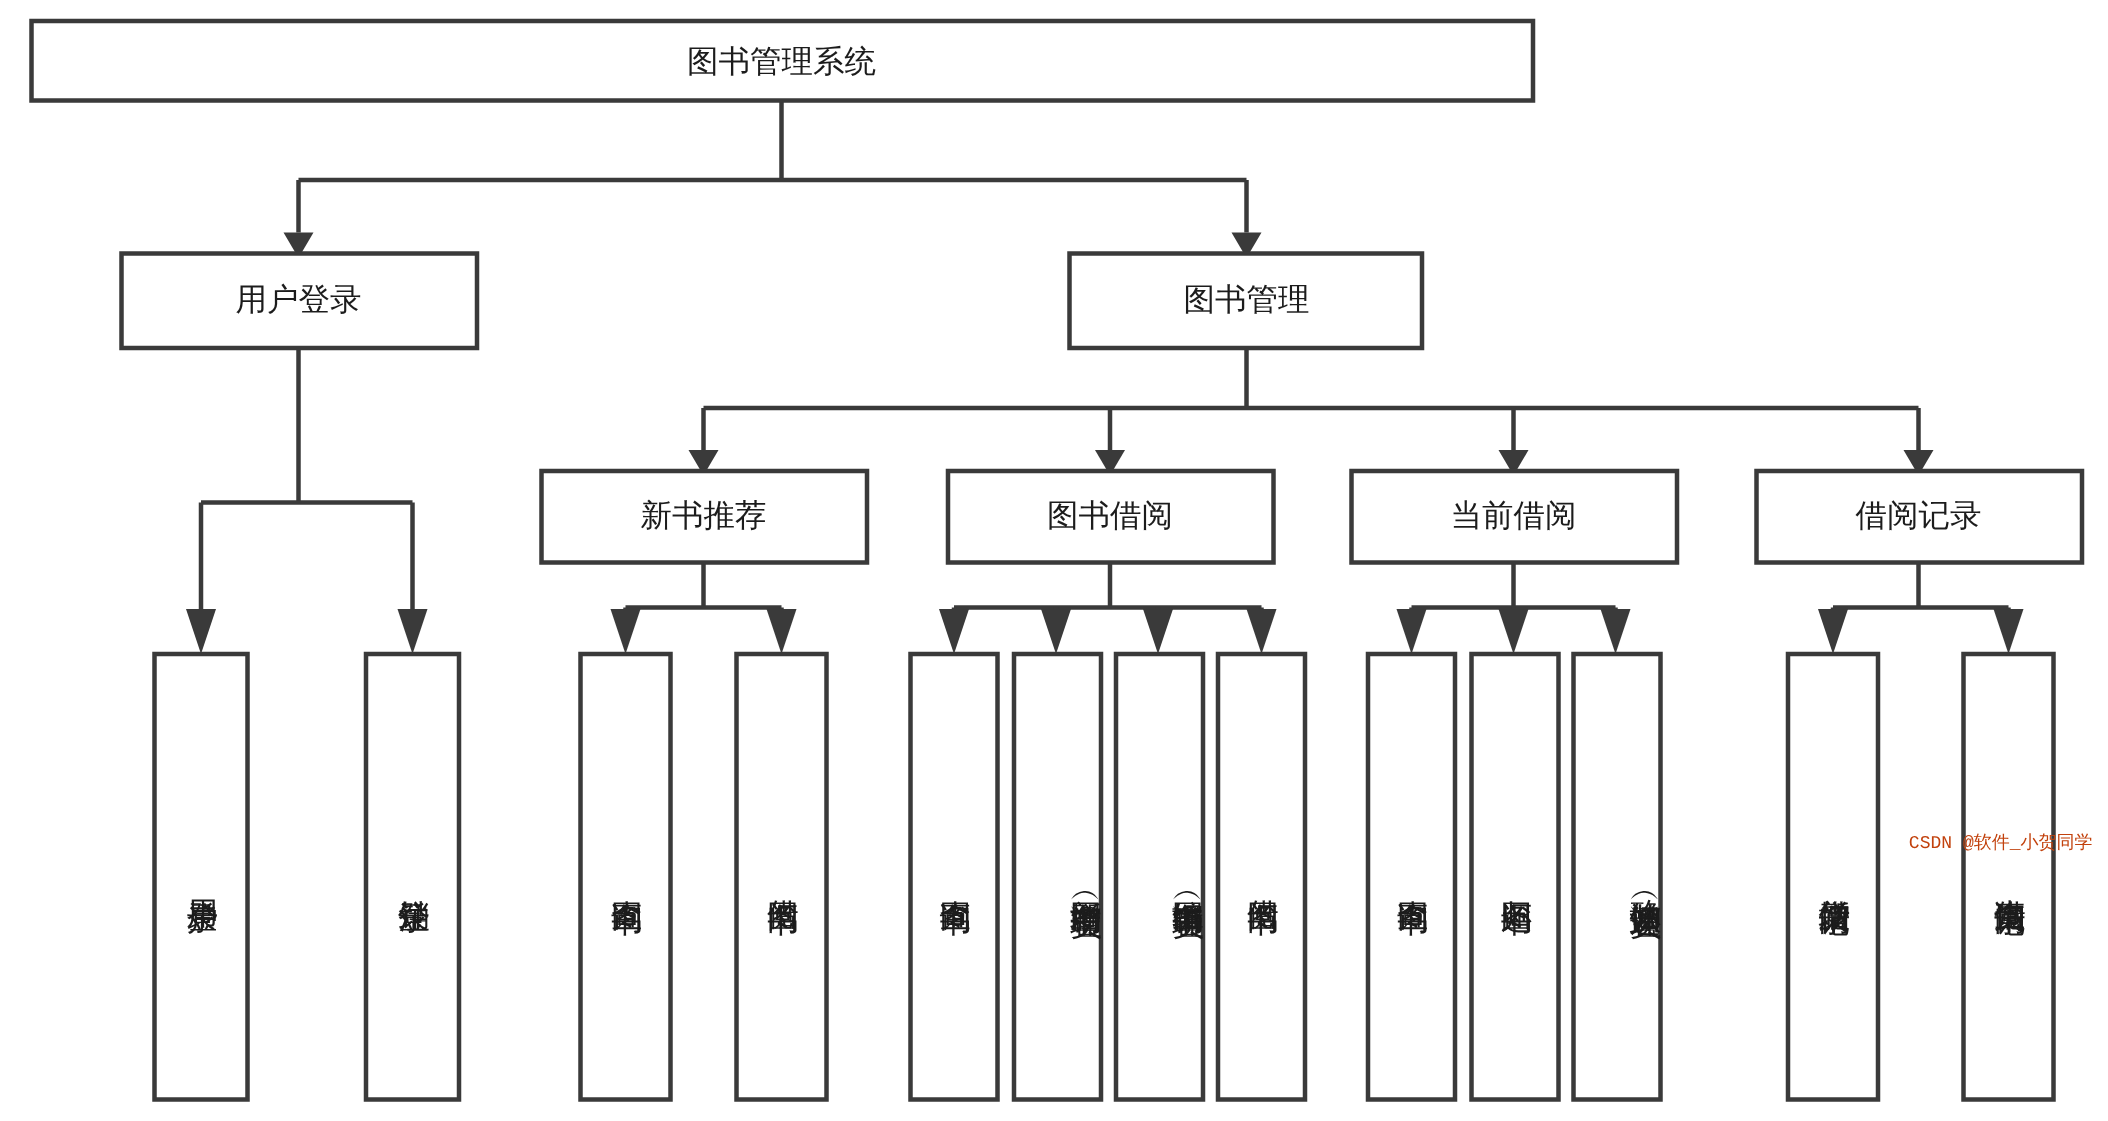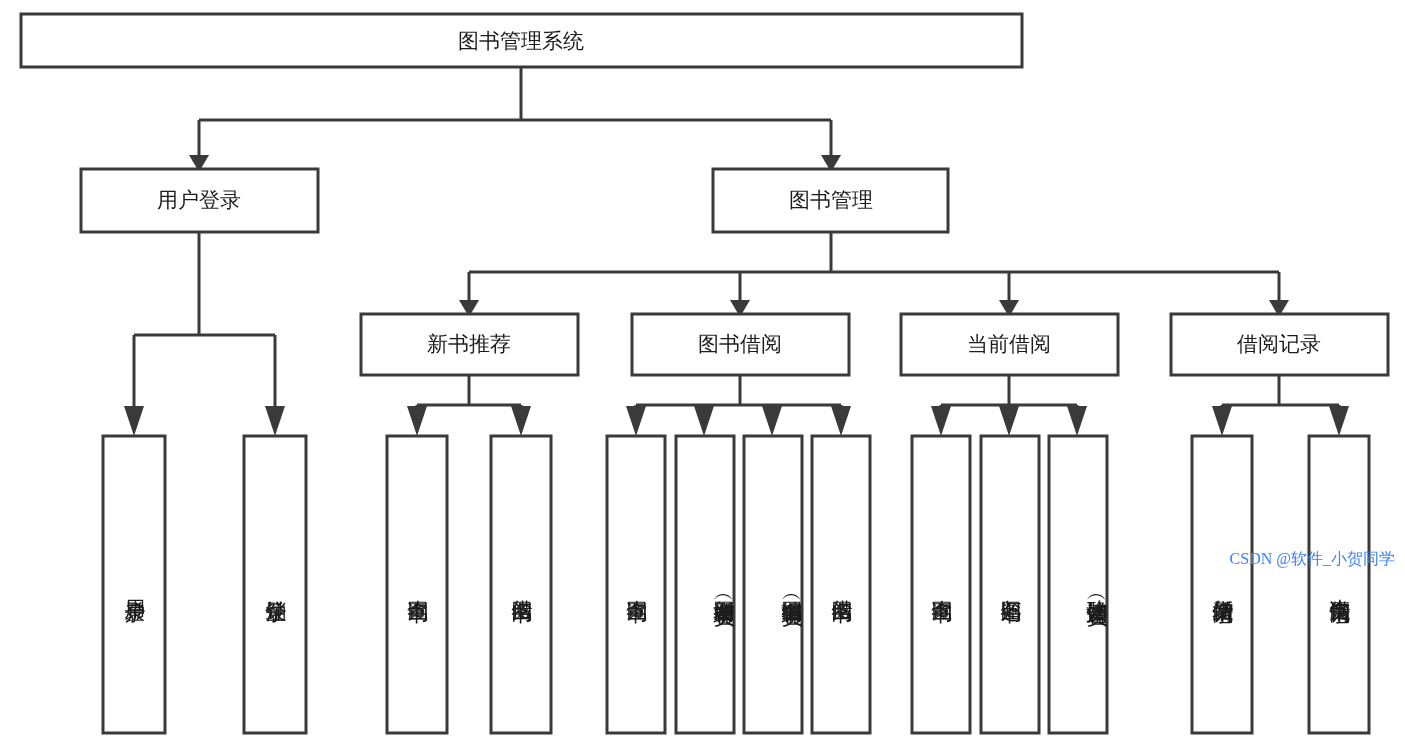--- a/index.html
+++ b/index.html
@@ -58,23 +58,23 @@
     color: #1c1c1c;
     letter-spacing: 1px;
     white-space: nowrap;
     text-align: center;
     pointer-events: none;
   }
   .watermark {
     position: absolute;
     right: 10px;
     bottom: 4px;
-    font-family: Liberation Serif, serif;
-    font-size: 16px;
-    color: #3b82f6;
+    font-family: Liberation Mono, monospace;
+    font-size: 12px;
+    color: #c2410c;
     white-space: nowrap;
   }
 </style>
 </head>
 <body>
 
 <div id="diagram-root">
 
   <svg class="flow" viewBox="0 0 1405 747" xmlns="http://www.w3.org/2000/svg">
 

